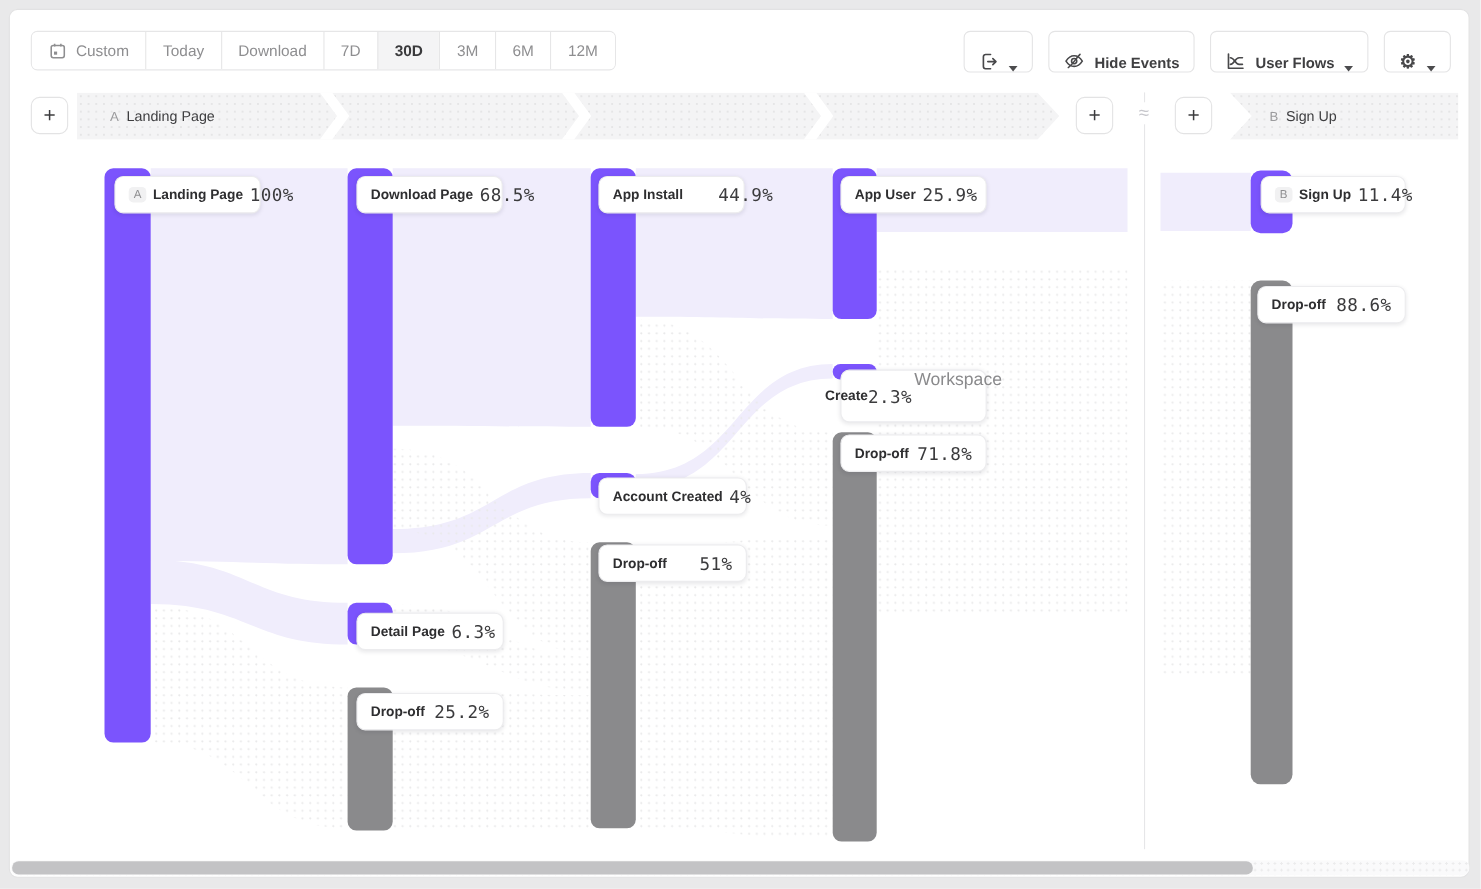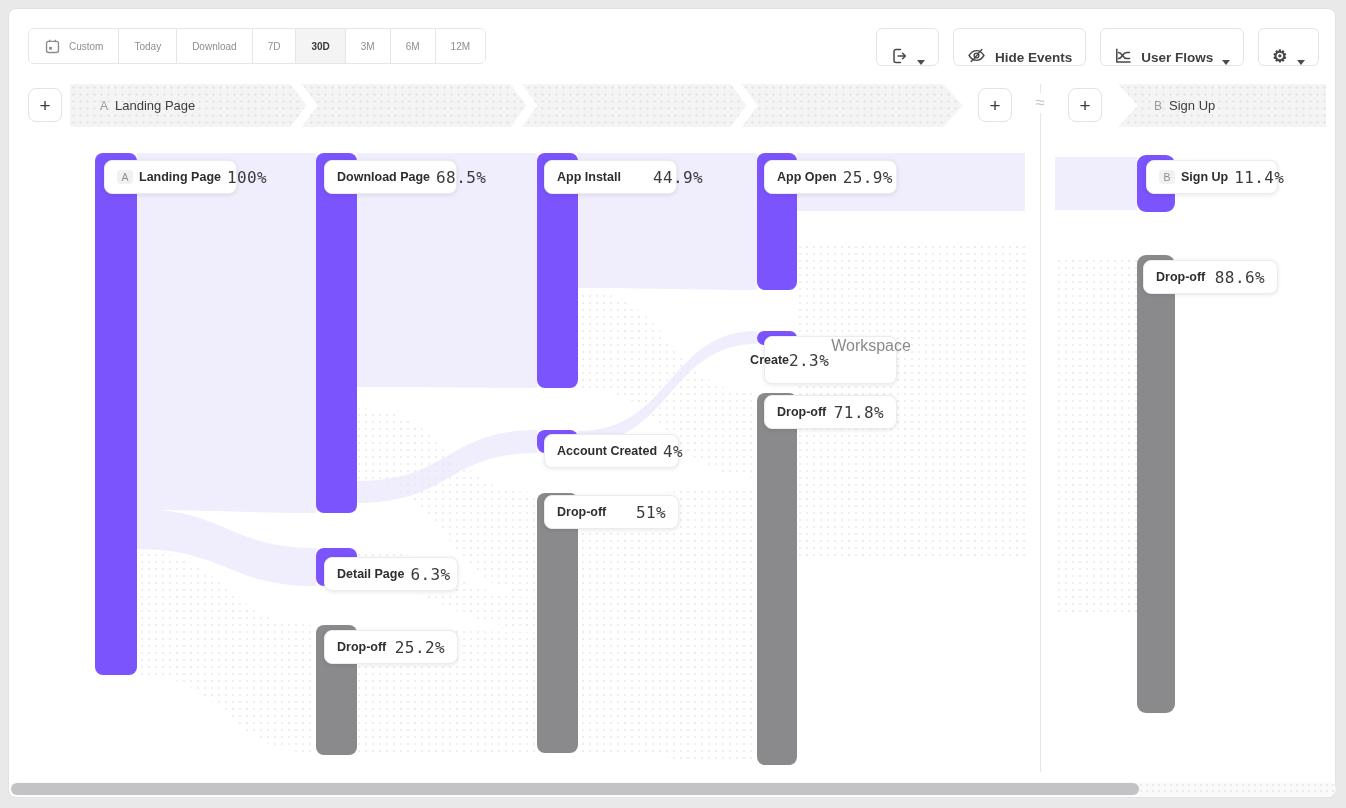--- a/index.html
+++ b/index.html
@@ -13,21 +13,21 @@
     position:absolute;left:8px;top:8px;width:1328px;height:790px;
     background:#fff;border:1px solid #E2E2E3;border-radius:8px;box-sizing:border-box;
   }
   
   .seg{
     position:absolute;left:28px;top:28px;height:34px;display:flex;
     border:1px solid #E6E6E7;border-radius:6px;background:#fff;overflow:hidden;
   }
   .seg button{
     appearance:none;border:none;background:#fff;height:34px;padding:0 15px;
-    font-family:"Liberation Sans",sans-serif;font-size:10px;color:#8E8E90;
+    font-family:"Liberation Sans",sans-serif;font-size:14px;color:#8E8E90;
     border-left:1px solid #E6E6E7;display:flex;align-items:center;gap:8px;cursor:pointer;white-space:nowrap;
   }
   .seg button:first-child{border-left:none;}
   .seg button.sel{background:#F4F4F5;color:#3A3A3C;font-weight:700;}
   .tb-right{position:absolute;top:28px;left:876px;display:flex;gap:14px;align-items:center;}
   .tbtn{
     height:36px;border:1px solid #E4E4E5;border-radius:6px;background:#fff;
     display:flex;align-items:flex-end;gap:9px;padding:0 13px;cursor:pointer;
     font-family:"Liberation Sans",sans-serif;font-size:13.5px;color:#3F3F41;font-weight:600;
   }
@@ -247,21 +247,21 @@
 </div>
 <div class="node-card" style="left:324px;top:160px;width:133px;">
   <span class="nlabel">Download Page</span>
   <span class="npct">68.5%</span>
 </div>
 <div class="node-card" style="left:544px;top:160px;width:133px;gap:32px;">
   <span class="nlabel">App Install</span>
   <span class="npct">44.9%</span>
 </div>
 <div class="node-card" style="left:764px;top:160px;width:133px;">
-  <span class="nlabel">App Open</span>
+  <span class="nlabel">App User</span>
   <span class="npct">25.9%</span>
 </div>
 <div class="node-card two-line" style="left:764px;top:336px;width:133px;">
   <span class="row1">
     <span class="nlabel">Create</span>
     <span class="npct">2.3%</span>
   </span>
   <span class="row2">Workspace</span>
 </div>
 <div class="node-card" style="left:764px;top:395px;width:133px;">

